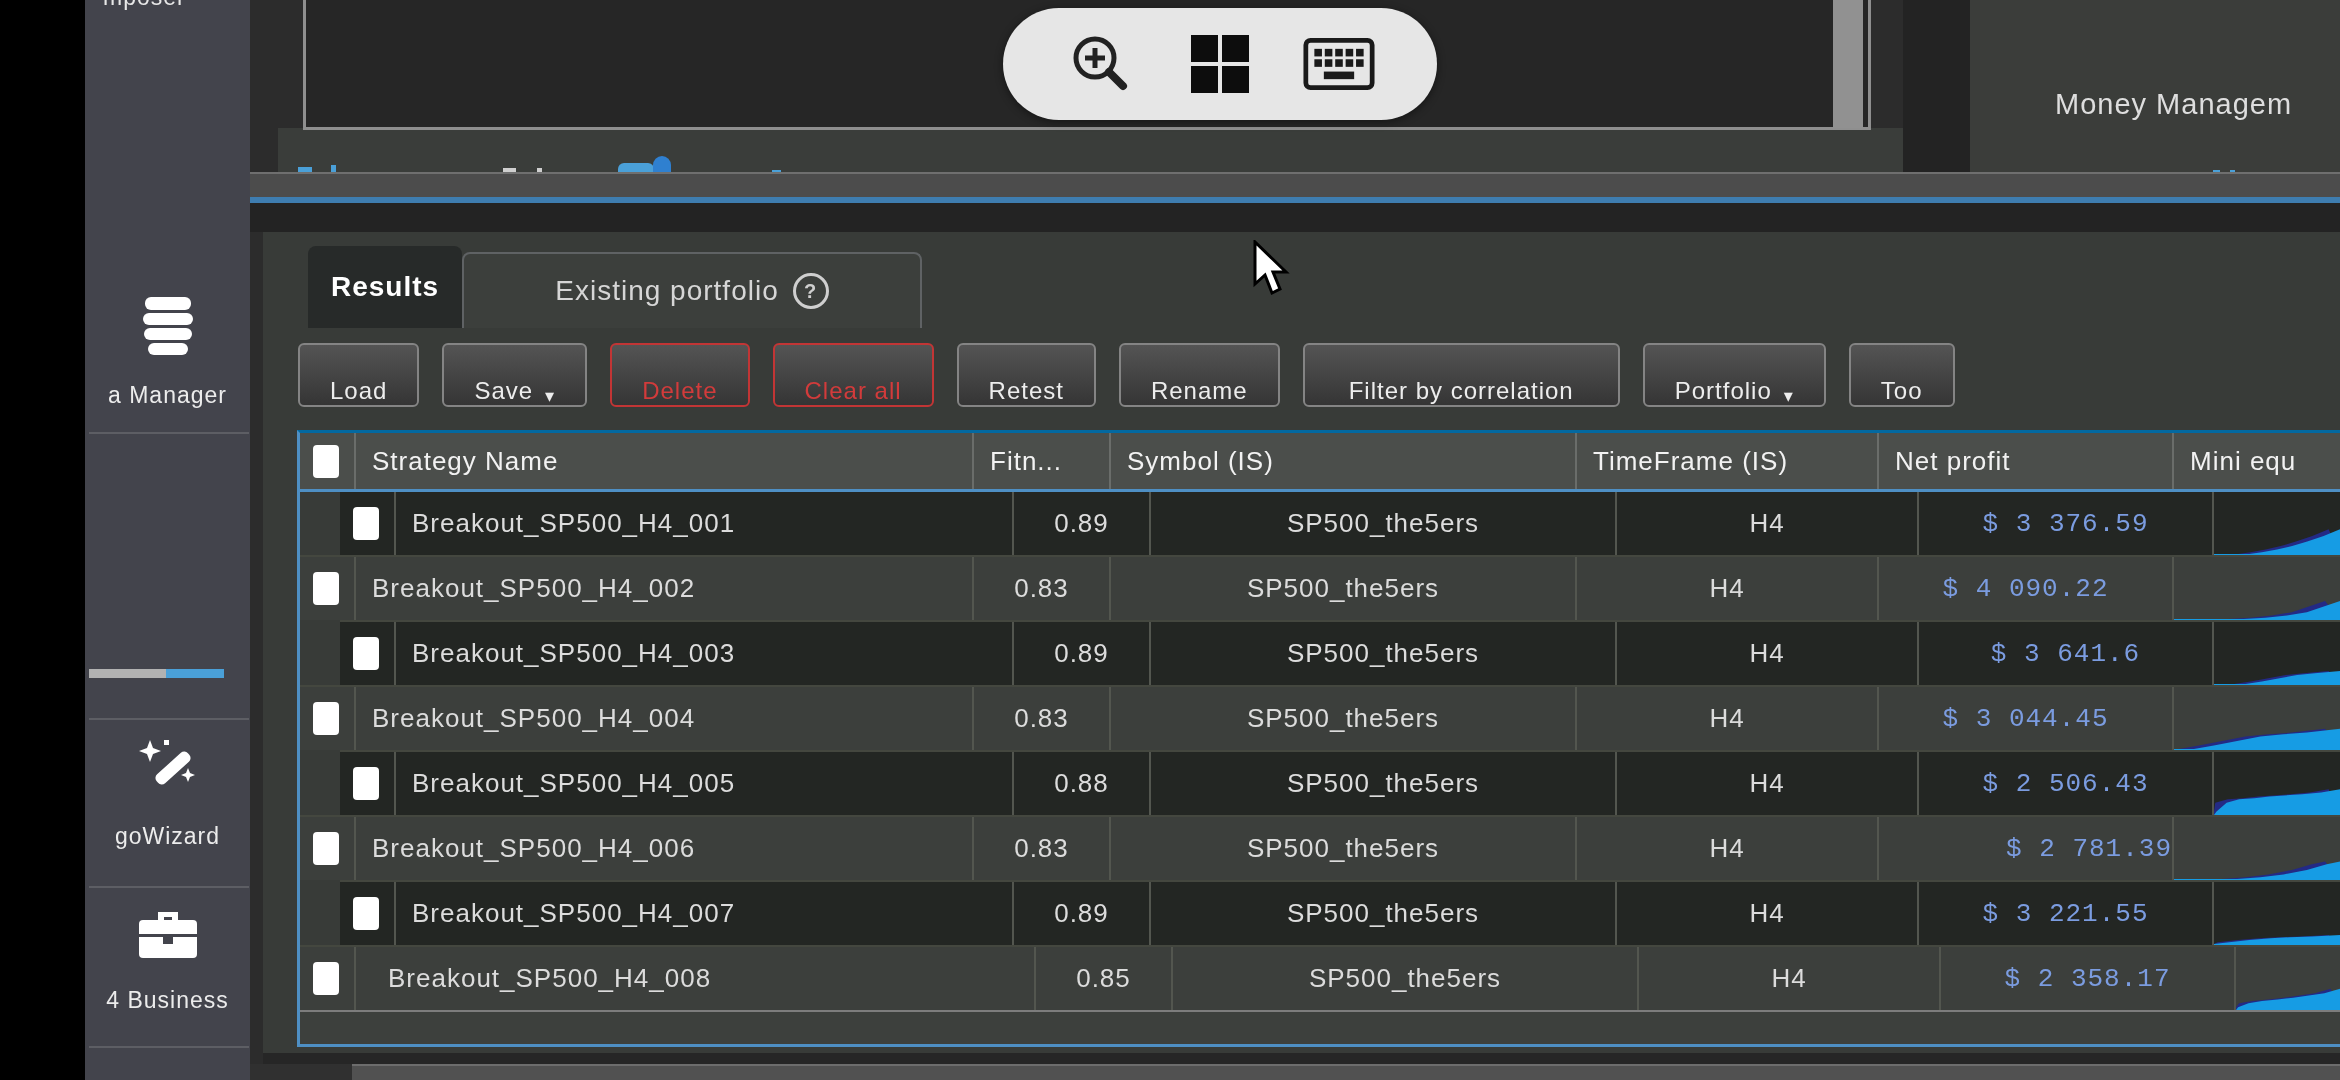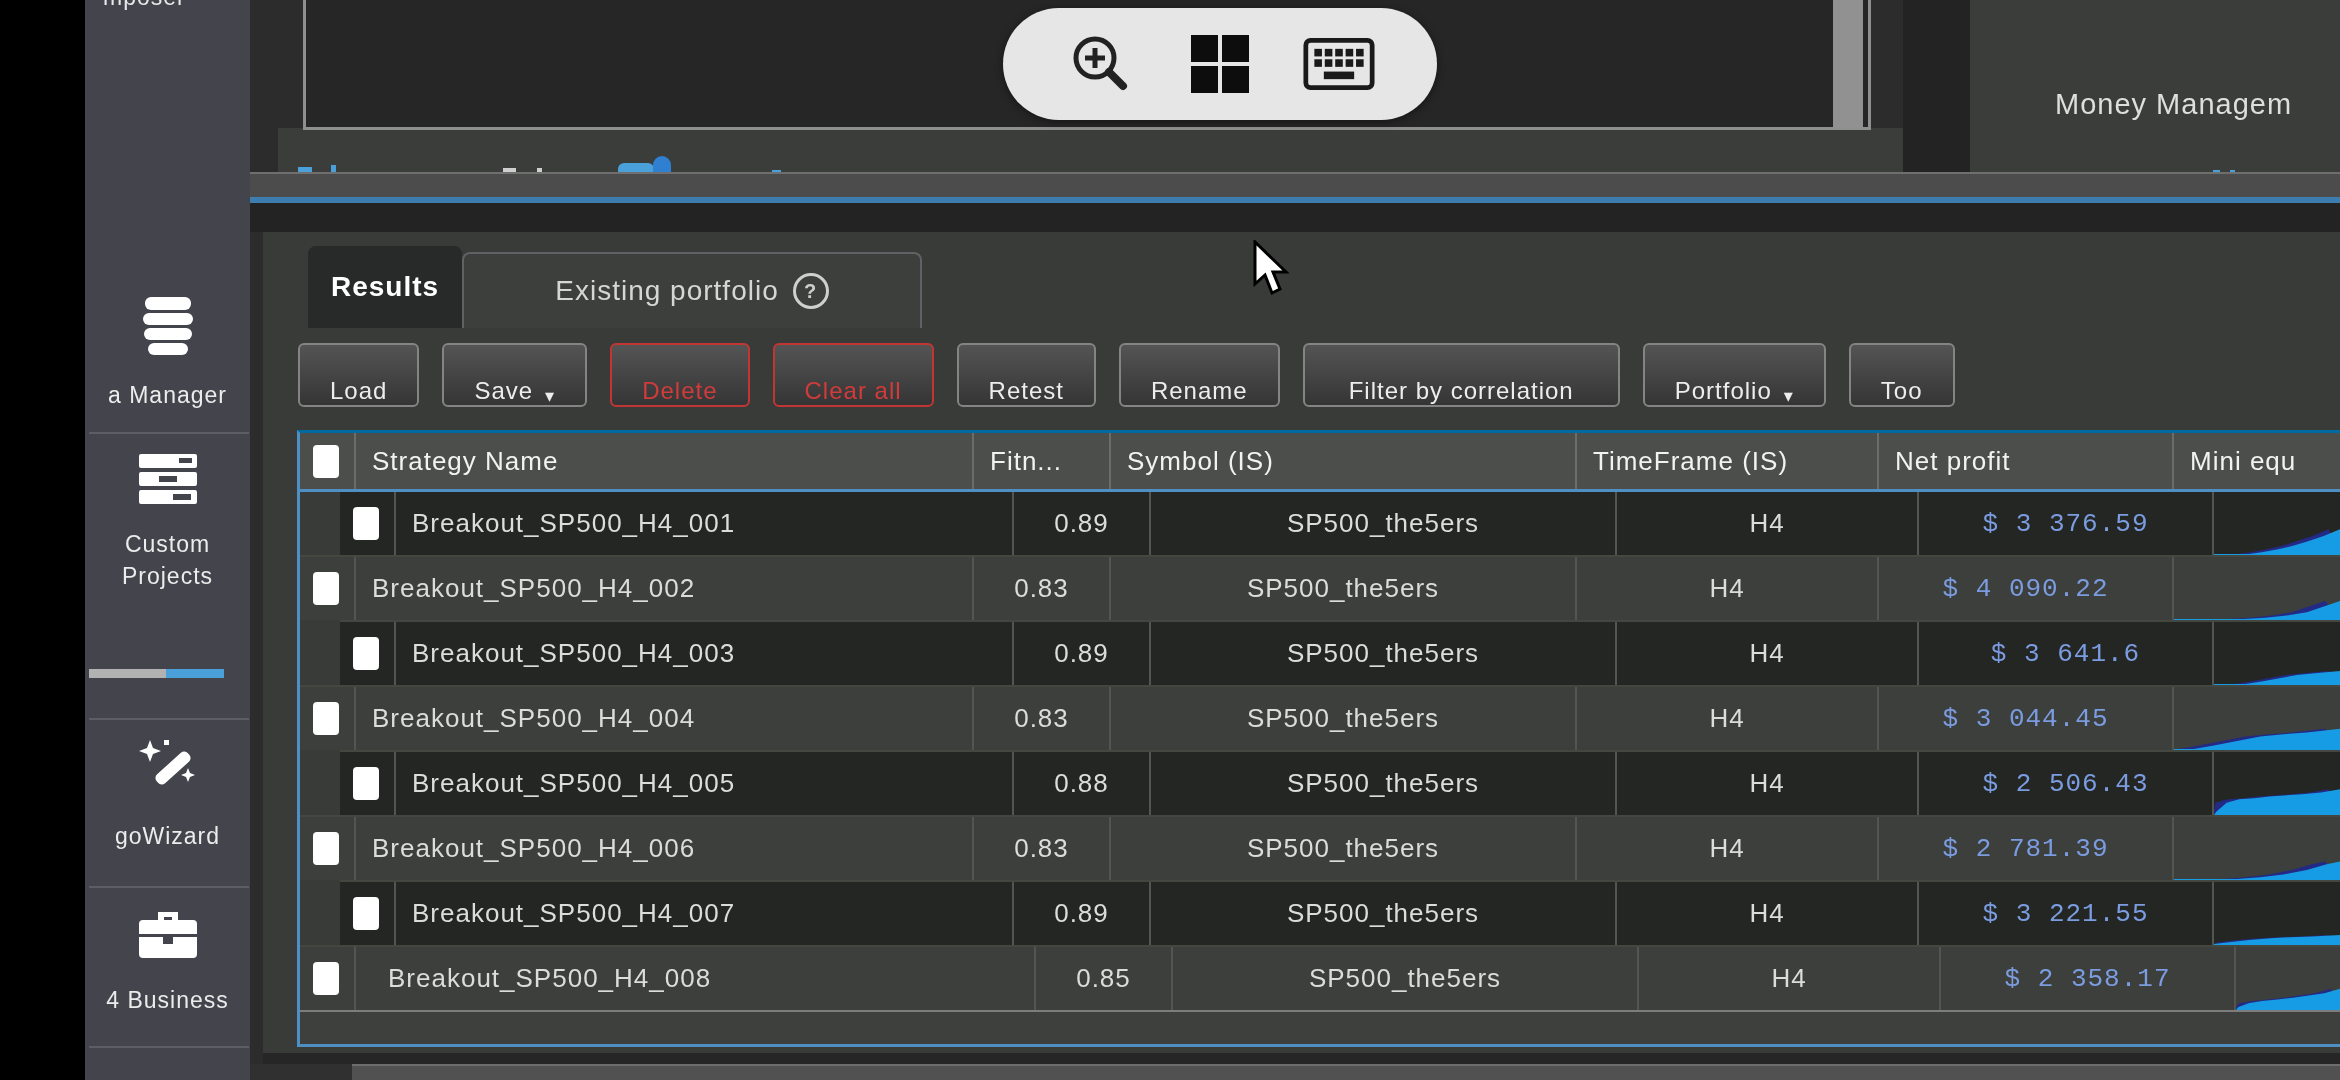--- a/index.html
+++ b/index.html
@@ -104,36 +104,20 @@
             <g fill="#fff">
               <rect x="4" y="0" width="46" height="13" rx="6"></rect>
               <rect x="2" y="16" width="50" height="12" rx="6"></rect>
               <rect x="3" y="31" width="48" height="12" rx="6"></rect>
               <rect x="7" y="46" width="40" height="12" rx="6"></rect>
             </g>
           </svg></span>
       <div class="lbl">a Manager</div>
     </div>
     <div class="side-div" style="top:432px;"></div>
-    <div class="side-item" style="top:452px;">
-      <span class="icon"><svg width="62" height="56" viewBox="0 0 62 56">
-            <g fill="#fff">
-              <rect x="2" y="2" width="58" height="14" rx="2"></rect>
-              <rect x="2" y="20" width="58" height="14" rx="2"></rect>
-              <rect x="2" y="38" width="58" height="14" rx="2"></rect>
-            </g>
-            <g fill="#43444c">
-              <rect x="42" y="6" width="13" height="5"></rect>
-              <rect x="22" y="24" width="18" height="6"></rect>
-              <rect x="36" y="42" width="18" height="6"></rect>
-            </g>
-          </svg></span>
-      <div class="lbl">Custom
-Projects</div>
-    </div>
     <div class="side-progress">
       <div class="fill" id="side-progress-fill" style="width: 58px;"></div>
     </div>
     <div class="side-div" style="top:718px;"></div>
     <div class="side-item" style="top:738px;">
       <span class="icon"><svg width="60" height="62" viewBox="0 0 60 62">
             <rect x="14" y="24" width="42" height="12" rx="5" transform="rotate(-42 35 30)" fill="#fff"></rect>
             <g fill="#fff">
               <path d="M12 2 l3 8 8 3 -8 3 -3 8 -3 -8 -8 -3 8 -3 z"></path>
               <path d="M50 30 l2 5 5 2 -5 2 -2 5 -2 -5 -5 -2 5 -2 z"></path>
@@ -421,21 +405,21 @@
           </div>
           <div class="td center" style="width: 137px;">
             <span>0.83</span>
           </div>
           <div class="td center" style="width: 466px;">
             <span>SP500_the5ers</span>
           </div>
           <div class="td center" style="width: 302px;">
             <span>H4</span>
           </div>
-          <div class="td profit" style="width: 295px;">
+          <div class="td profit" style="width: 295px; justify-content: flex-end;">
             <span>$ 2 781.39</span>
           </div>
           <div class="td " style="flex: 1 1 0%;">
             <svg viewBox="0 0 100 56" preserveAspectRatio="none" class="spark">
               <polygon points="0,56 0,54.9 29,54.9 43,53.2 57,50.4 71,45.9 83,40.3 91,37.5 100,56" fill="#232a85"></polygon>
               <polygon points="0,56 0,54.9 38,54.9 52,53.2 66,50.4 80,45.9 92,40.3 100,37.5 100,56" fill="#169ce4"></polygon>
             </svg>
           </div>
         </div>
         <div class="trow dark">

